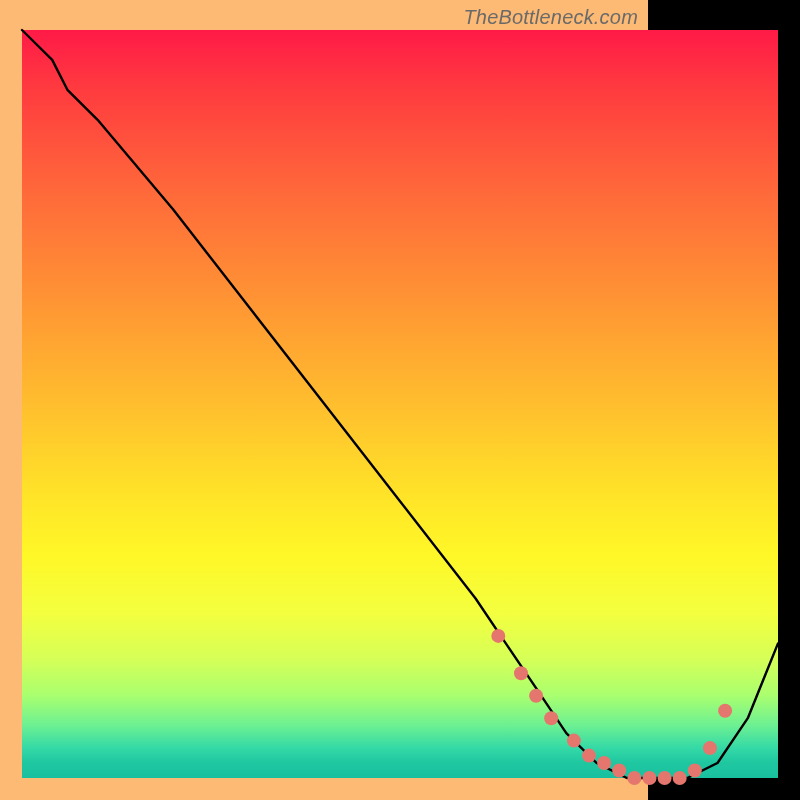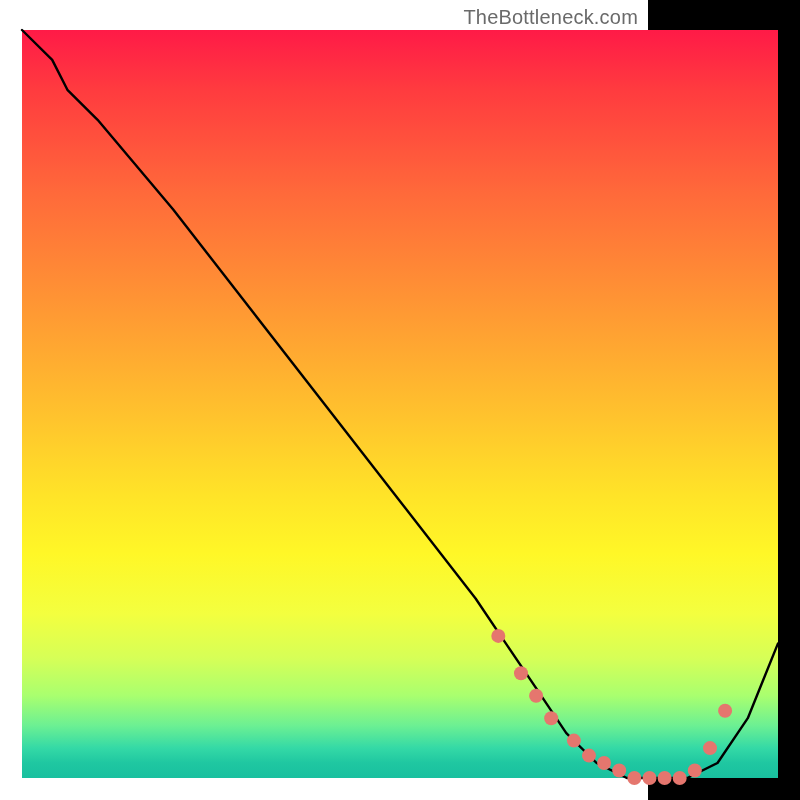--- a/index.html
+++ b/index.html
@@ -1,21 +1,22 @@
 <!DOCTYPE html>
 <html><head>
 <meta charset="utf-8">
 <style>
   * { margin: 0; padding: 0; box-sizing: border-box; }
   html, body { width: 800px; height: 800px; background: #000; overflow: hidden; }
   .stage {
     position: relative;
     width: 648px;
     height: 800px;
-    background: #ffffff;
+    background: #fdba74;
+    font-style: italic;
   }
   .credit {
     position: absolute;
     top: 6px;
     right: 10px;
     font-family: Arial, Helvetica, sans-serif;
     font-size: 20px;
     font-weight: 400;
     color: #6a6a6a;
     letter-spacing: 0.2px;

